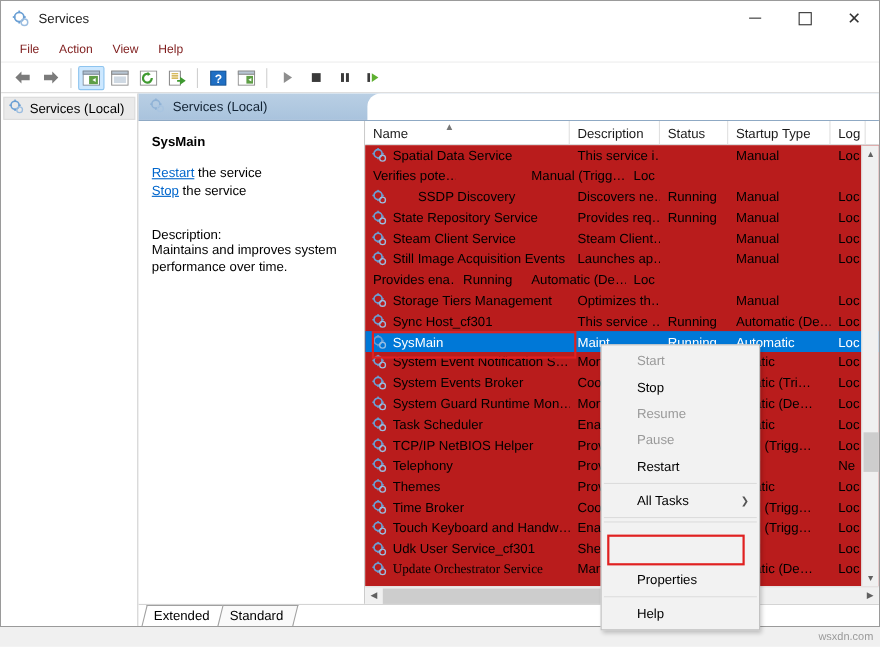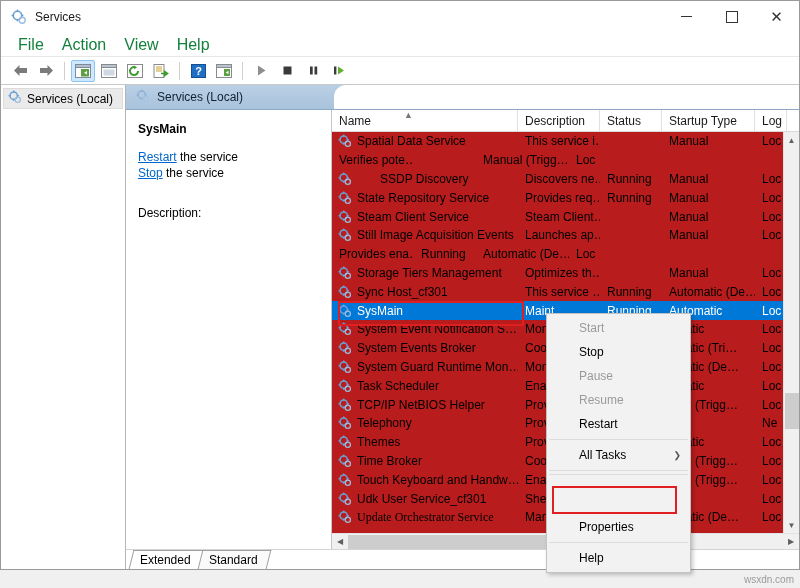--- a/index.html
+++ b/index.html
@@ -38,21 +38,21 @@
   .cap-max::before { content:""; display:block; width:10px; height:10px; border:1px solid #333; }
   .cap-close { font-size: 15px; font-weight: 300; }
   
   .menubar {
     height: 24px; min-height: 24px;
     display: flex; align-items: center;
     background: #ffffff;
     padding-left: 8px;
     border-bottom: 1px solid #e8e8e8;
   }
-  .menu-item { padding: 3px 9px; font-size: 16px; color: #15803d; }
+  .menu-item { padding: 3px 9px; font-size: 11px; color: #7f1d1d; }
   
   .toolbar {
     height: 28px; min-height: 28px;
     background: #ffffff;
     display: flex; align-items: center;
     padding-left: 6px;
     border-bottom: 1px solid #c8c8c8;
   }
   .tb-btn {
     width: 24px; height: 22px; margin: 0 1px;
@@ -355,20 +355,21 @@
 
         <div class="detail-pane">
           <div class="detail-title">SysMain</div>
           <div class="detail-link-row">
             <span class="detail-link">Restart</span><span> the service</span>
           </div>
           <div class="detail-link-row">
             <span class="detail-link">Stop</span><span> the service</span>
           </div>
           <div class="detail-desc-label">Description:</div>
+          <div class="detail-desc-text">Maintains and improves system performance over time.</div>
         </div>
 
         <div class="list-pane">
           <div class="lv-head" id="list-header">
               <div class="lv-th" style="width: 186px;">
                 <span>Name</span>
                 <span class="sort-caret">▲</span>
               </div>
               <div class="lv-th" style="width: 82px;">
                 <span>Description</span>
@@ -791,24 +792,24 @@
   </div>
 
   <div class="ctx-menu" id="ctx-menu">
       <div class="ctx-item disabled">
         <span>Start</span>
       </div>
       <div class="ctx-item">
         <span>Stop</span>
       </div>
       <div class="ctx-item disabled">
+        <span>Resume</span>
+      </div>
+      <div class="ctx-item disabled">
         <span>Pause</span>
-      </div>
-      <div class="ctx-item disabled">
-        <span>Resume</span>
       </div>
       <div class="ctx-item">
         <span>Restart</span>
       </div>
       <div class="ctx-sep"></div>
       <div class="ctx-item">
         <span>All Tasks</span>
         <span class="ctx-arrow">❯</span>
       </div>
       <div class="ctx-sep"></div>

